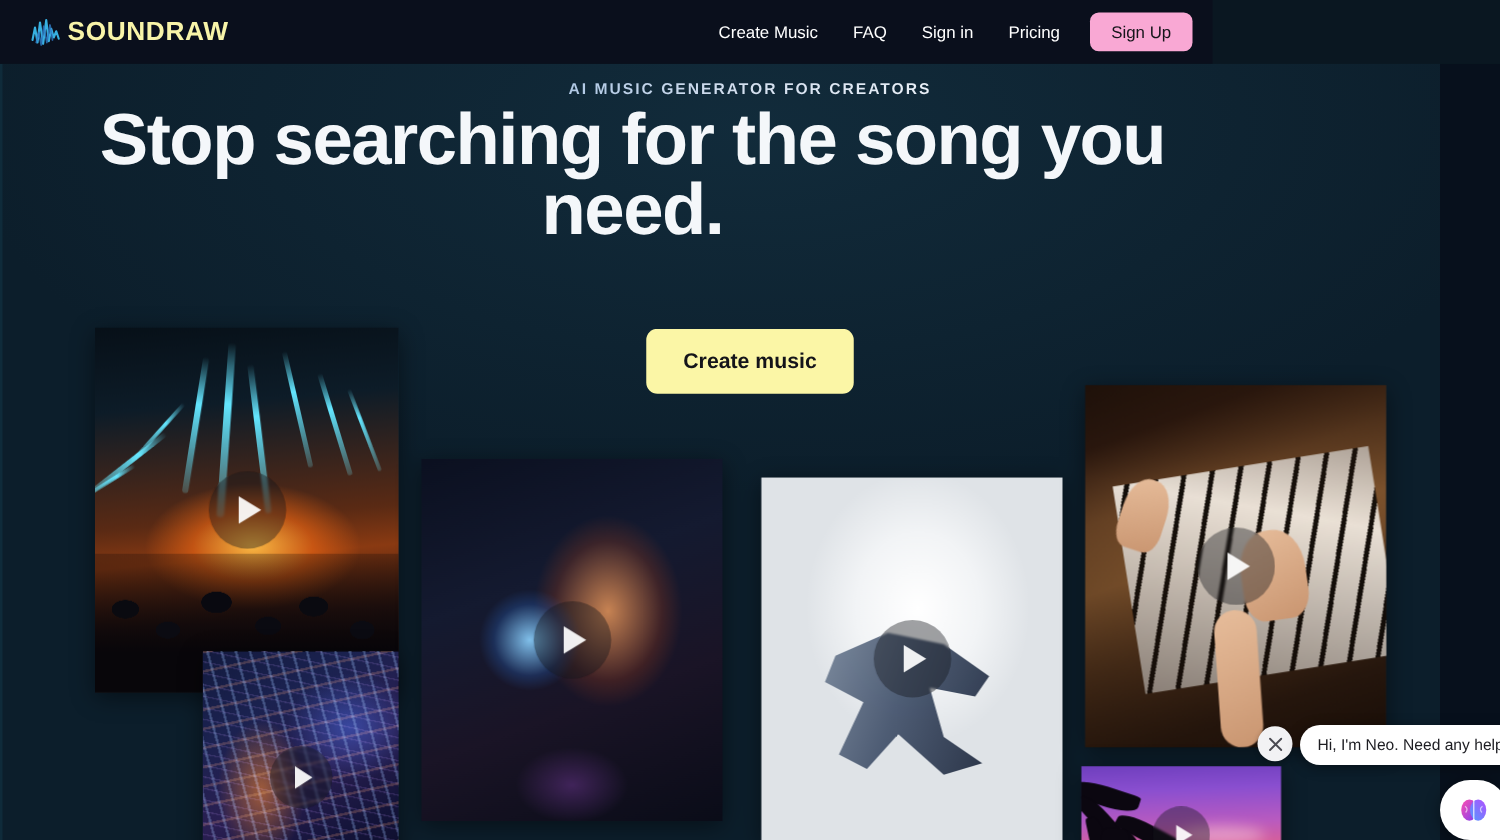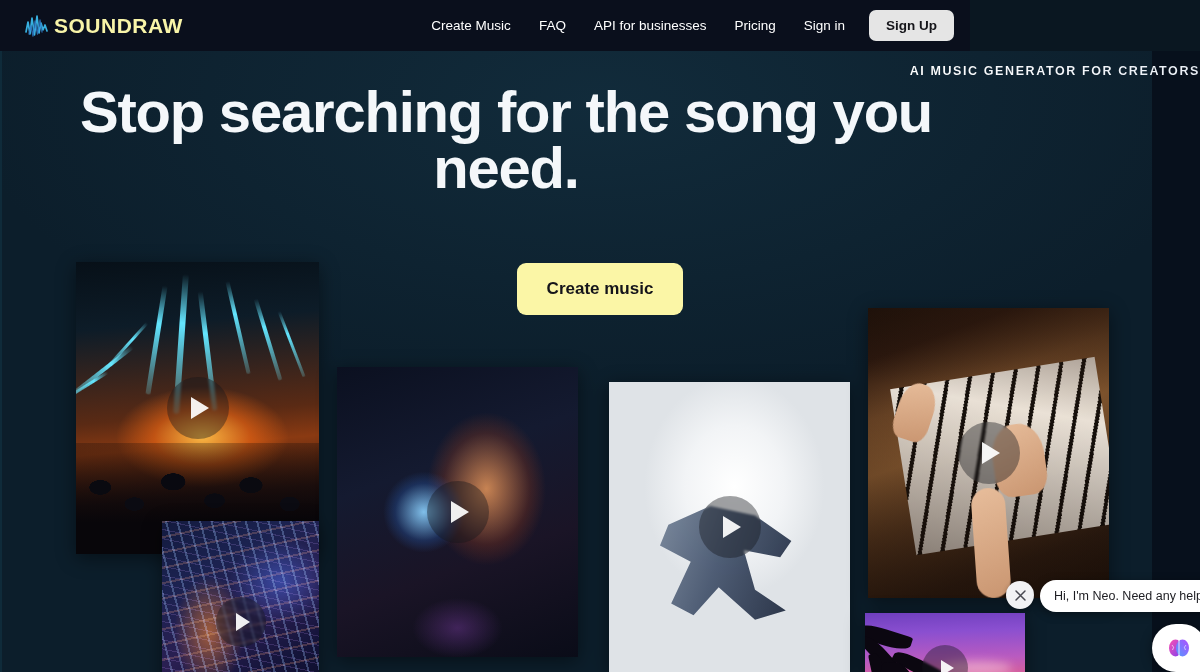--- a/index.html
+++ b/index.html
@@ -25,42 +25,42 @@
     font-size:21px; font-weight:bold; letter-spacing:0.5px;
     color:#f8f4a8; line-height:1;
     font-family:"Liberation Sans", sans-serif;
   }
   .nav{ margin-left:auto; display:flex; align-items:center; gap:0; }
   .nav-item{
     font-size:13.5px; color:#ffffff; padding:0 14px;
     cursor:pointer; white-space:nowrap; line-height:51px;
   }
   .signup-btn{
-    background:#e5e5e5; color:#15151a; font-size:13.5px; font-weight:bold;
+    background:#f9a8d4; color:#15151a; font-size:13.5px; font-weight:normal;
     border-radius:7px; padding:8px 17px; margin-left:10px; cursor:pointer;
     white-space:nowrap; border:none;
     font-family:"Liberation Sans", sans-serif;
   }
 
   
   .hero{
     position:absolute; top:51px; left:0; width:1200px; height:621px;
     background:#0c1e2b;
     overflow:hidden;
   }
   .hero::before{
     content:""; position:absolute; inset:0;
     background:radial-gradient(ellipse 900px 420px at 50% 8%, rgba(22,54,72,.55), rgba(12,30,43,0) 70%);
     pointer-events:none;
   }
   .hero-edge-l{ position:absolute; top:0; left:0; width:2px; height:621px; background:#0f2b3a; }
   .hero-edge-r{ position:absolute; top:0; right:0; width:48px; height:621px; background:#07101c; }
 
   .eyebrow{
-    position:absolute; top:13px; left:0; width:1200px; text-align:right;
+    position:absolute; top:13px; left:0; width:1200px; text-align:center;
     font-size:12.5px; font-weight:bold; letter-spacing:1.6px;
     background:linear-gradient(90deg,#4a86c8 0%, #7fa9d8 22%, #cfdced 48%, #ffffff 75%, #e9eef5 100%);
     -webkit-background-clip:text; background-clip:text; color:transparent;
     z-index:6;
   }
   .headline{
     position:absolute; top:33px; left:0; width:1012px; text-align:center;
     font-size:58px; font-weight:bold; line-height:56px;
     letter-spacing:-1.2px; color:#f4f7fa; z-index:6;
   }
@@ -201,23 +201,22 @@
         <path d="M2 18 L4 8 L6 20 L8 4 L10.5 21 L13 2 L15 19 L17 9 L19 16 L21 11 L23 17" stroke="#37b0e0" stroke-width="1.7" stroke-linecap="round" stroke-linejoin="round"></path>
         <path d="M5 20 L7 12 L9 22 L11 7 L13.5 20 L16 6 L18 18" stroke="#2f79c4" stroke-width="1.4" stroke-linecap="round" stroke-linejoin="round" opacity=".8"></path>
       </svg>
     </span>
     <span class="logo-text">SOUNDRAW</span>
   </div>
 
   <nav class="nav">
     <span class="nav-item">Create Music</span>
     <span class="nav-item">FAQ</span>
-    <span class="nav-item">API for businesses</span>
+    <span class="nav-item">Sign in</span>
     <span class="nav-item">Pricing</span>
-    <span class="nav-item">Sign in</span>
     <button class="signup-btn">Sign Up</button>
   </nav>
 </div>
 
 <div class="hero">
   <div class="hero-edge-l"></div>
   <div class="hero-edge-r"></div>
 
   <div class="tiles">
 

